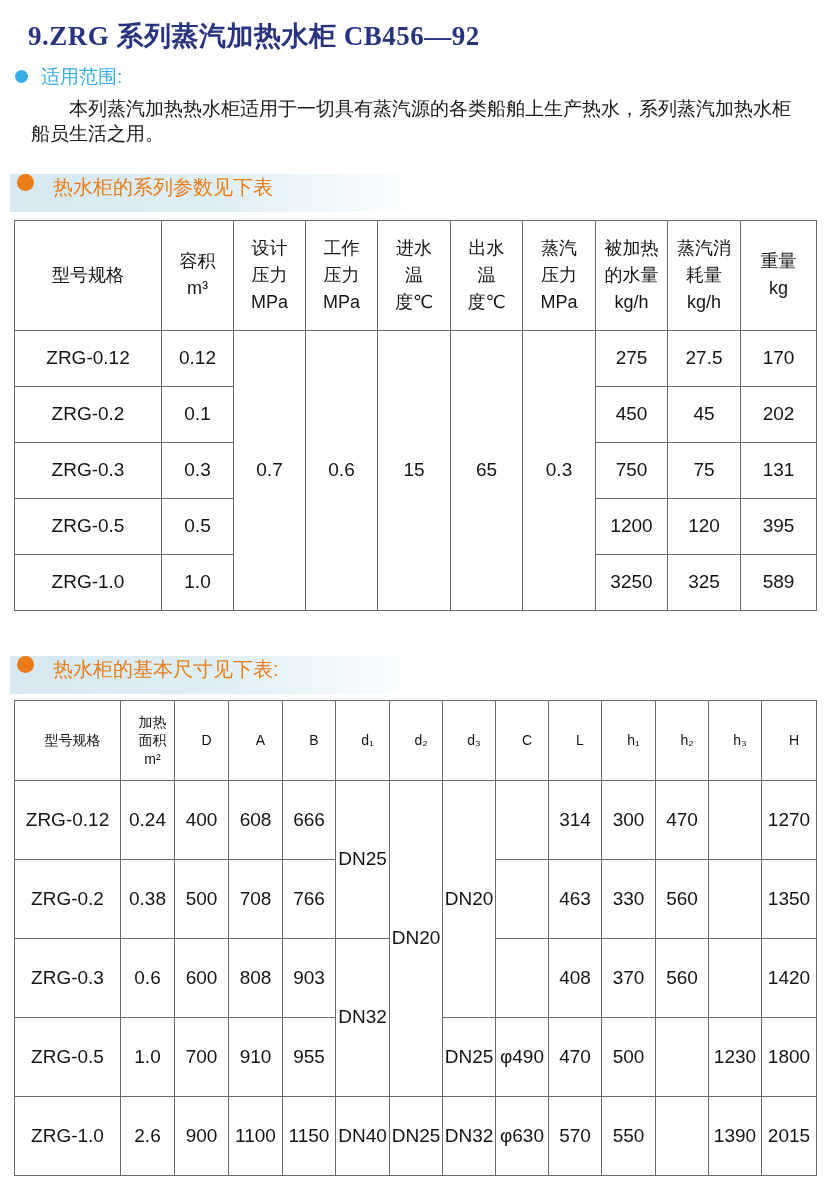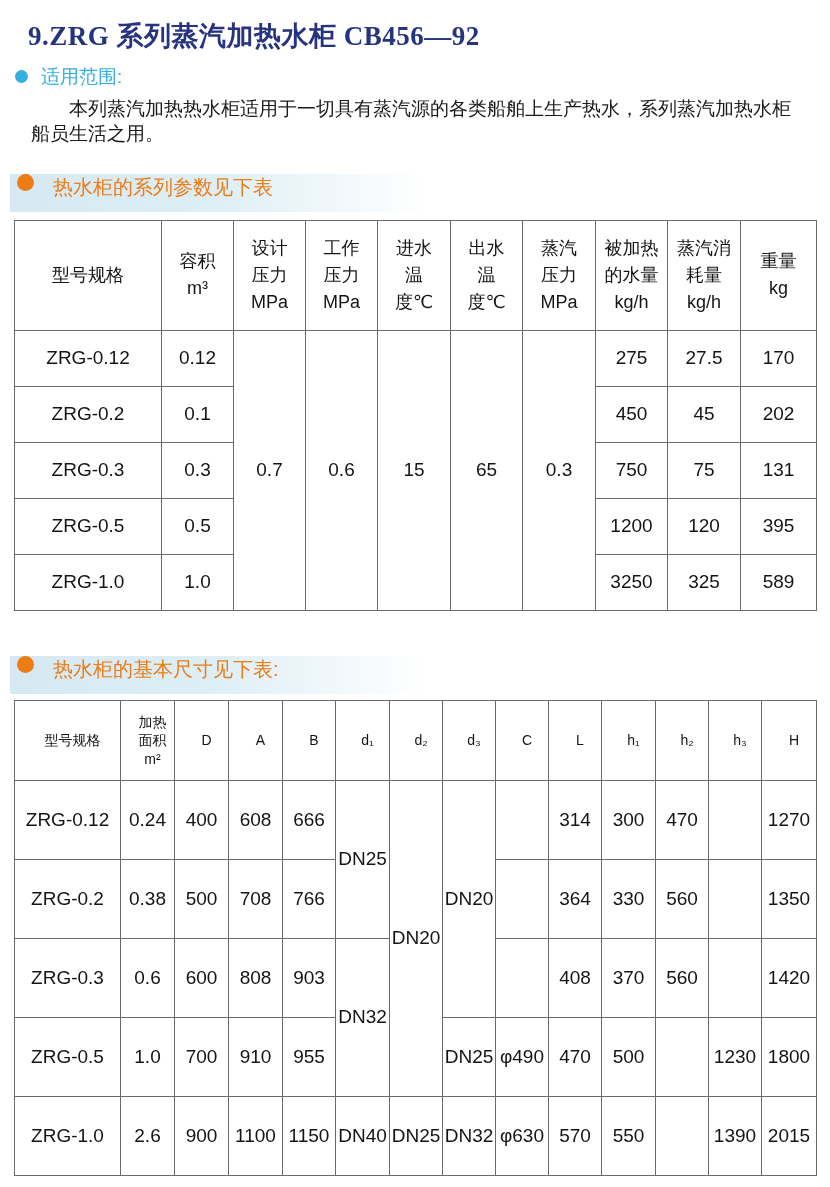--- a/index.html
+++ b/index.html
@@ -212,21 +212,21 @@
       <td></td>
       <td>1270</td>
     </tr>
     <tr>
       <td>ZRG-0.2</td>
       <td>0.38</td>
       <td>500</td>
       <td>708</td>
       <td>766</td>
       <td></td>
-      <td>364</td>
+      <td>463</td>
       <td>330</td>
       <td>560</td>
       <td></td>
       <td>1350</td>
     </tr>
     <tr>
       <td>ZRG-0.3</td>
       <td>0.6</td>
       <td>600</td>
       <td>808</td>

